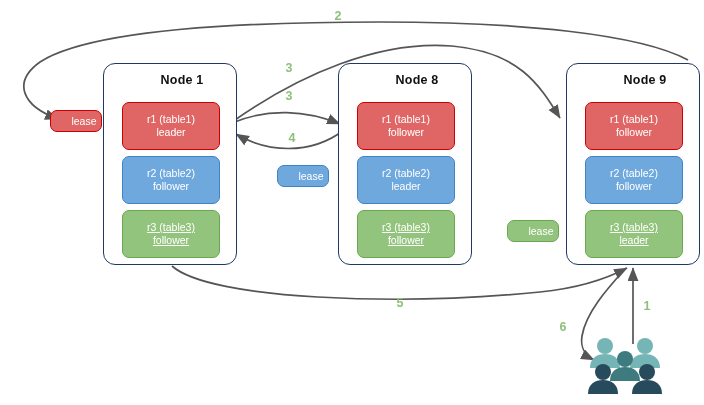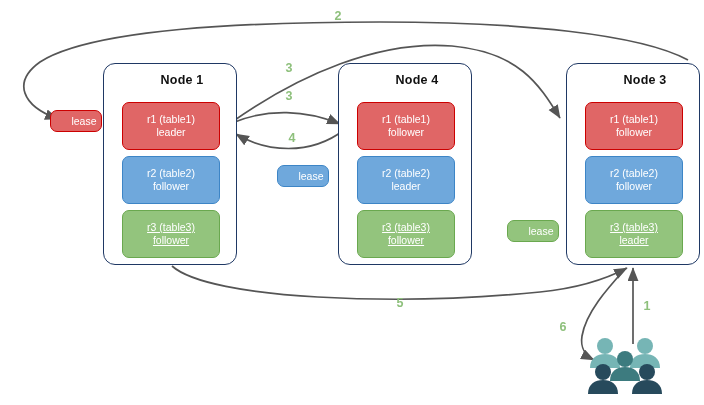--- a/index.html
+++ b/index.html
@@ -117,37 +117,37 @@
       <span>r2 (table2)</span>
       <span>follower</span>
     </div>
     <div class="replica rep-green" style="top:146px;">
       <span>r3 (table3)</span>
       <span>follower</span>
     </div>
   </div>
 
   <div class="node" style="left:338px;top:63px;width:134px;height:202px;">
-    <div class="node-title">Node 4</div>
+    <div class="node-title">Node 8</div>
     <div class="replica rep-red" style="top:38px;">
       <span>r1 (table1)</span>
       <span>follower</span>
     </div>
     <div class="replica rep-blue" style="top:92px;">
       <span>r2 (table2)</span>
       <span>leader</span>
     </div>
     <div class="replica rep-green" style="top:146px;">
       <span>r3 (table3)</span>
       <span>follower</span>
     </div>
   </div>
 
   <div class="node" style="left:566px;top:63px;width:134px;height:202px;">
-    <div class="node-title">Node 3</div>
+    <div class="node-title">Node 9</div>
     <div class="replica rep-red" style="top:38px;">
       <span>r1 (table1)</span>
       <span>follower</span>
     </div>
     <div class="replica rep-blue" style="top:92px;">
       <span>r2 (table2)</span>
       <span>follower</span>
     </div>
     <div class="replica rep-green" style="top:146px;">
       <span>r3 (table3)</span>

